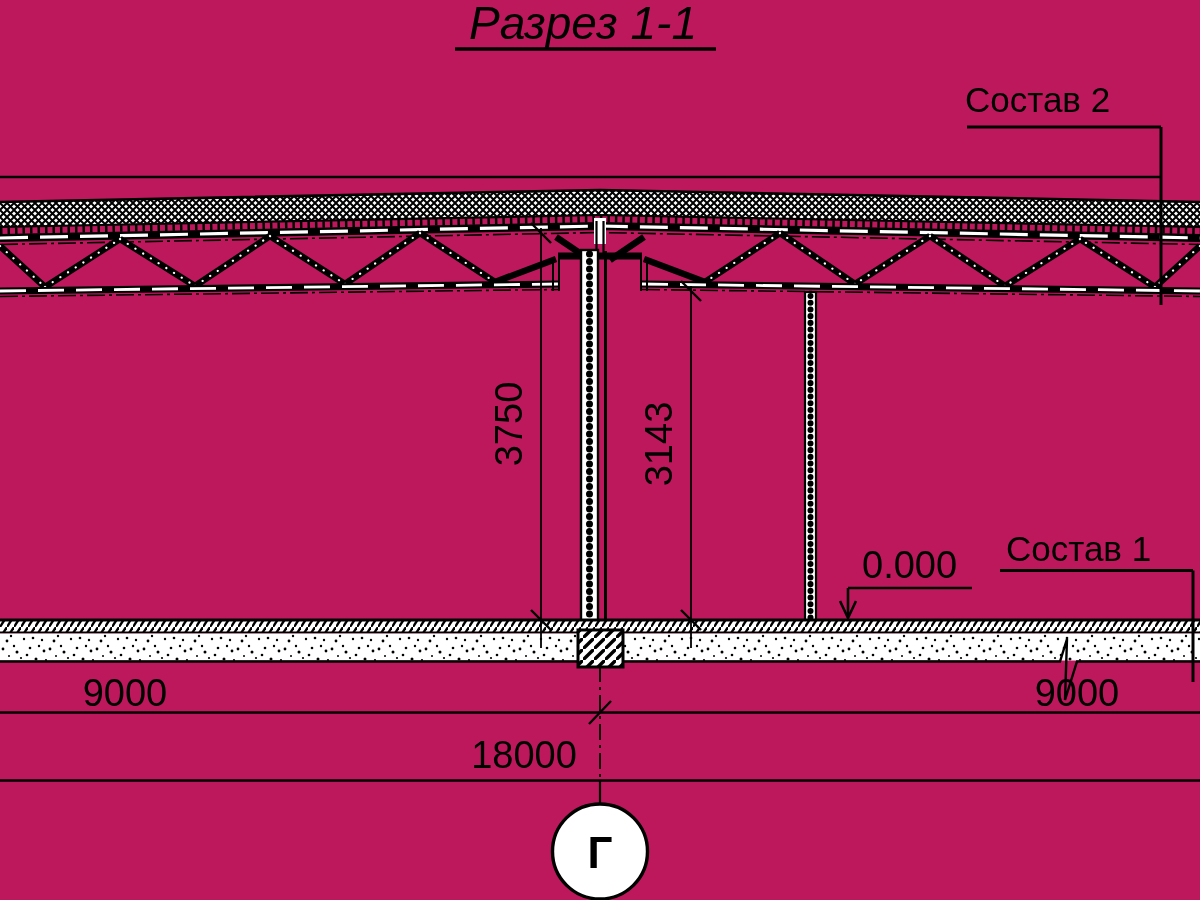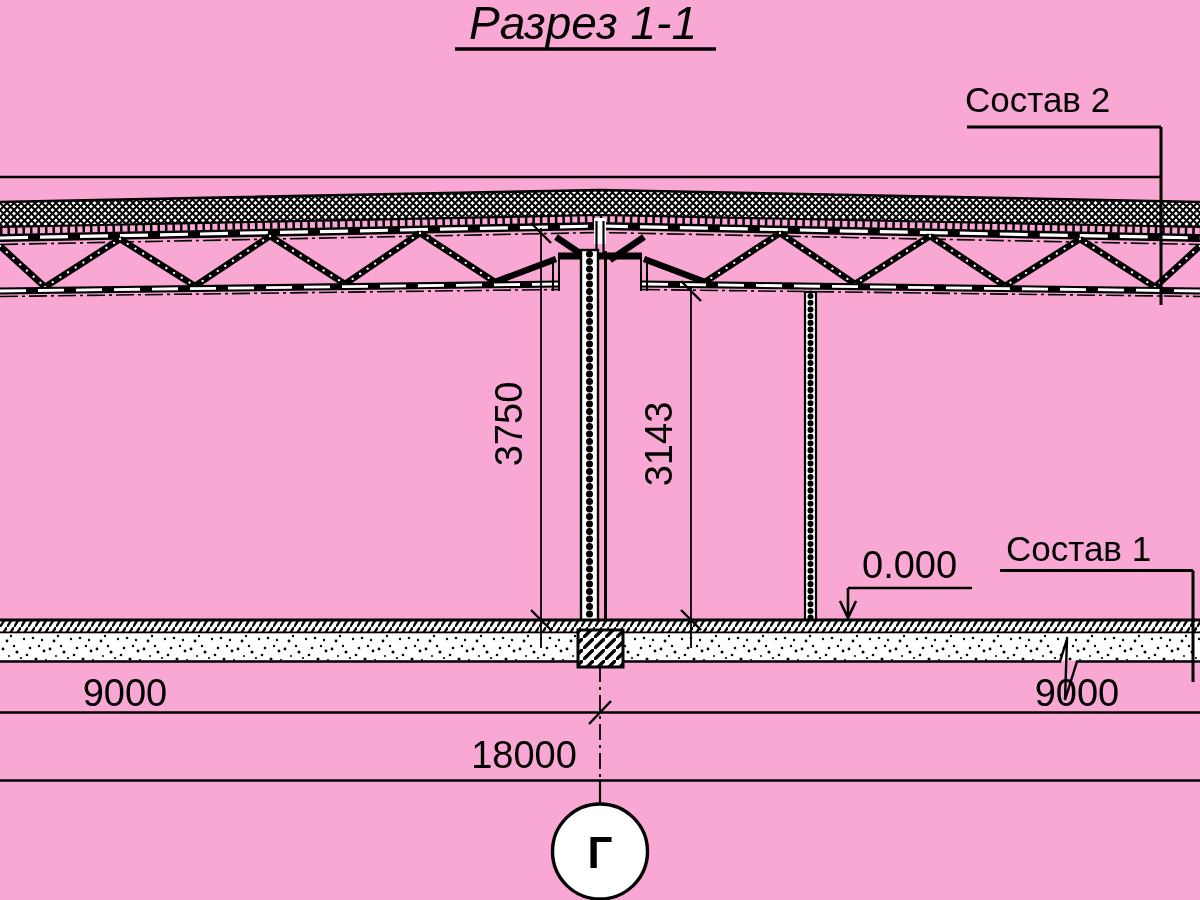--- a/index.html
+++ b/index.html
@@ -1,16 +1,16 @@
 <!DOCTYPE html>
 <html><head>
 <meta charset="utf-8">
 <style>
   html,body{margin:0;padding:0;background:#ffffff;}
-  .sheet{width:1200px;height:900px;position:relative;background:#f9a8d4;overflow:hidden;
+  .sheet{width:1200px;height:900px;position:relative;background:#be185d;overflow:hidden;
          font-family:"Liberation Sans", sans-serif;}
   svg{display:block;}
   text{fill:#000;}
   .t-title{font-size:46px;font-style:italic;}
   .t-label{font-size:35px;}
   .t-dim{font-size:38px;}
   .t-axis{font-size:44px;font-weight:600;}
 </style>
 </head>
 <body>

